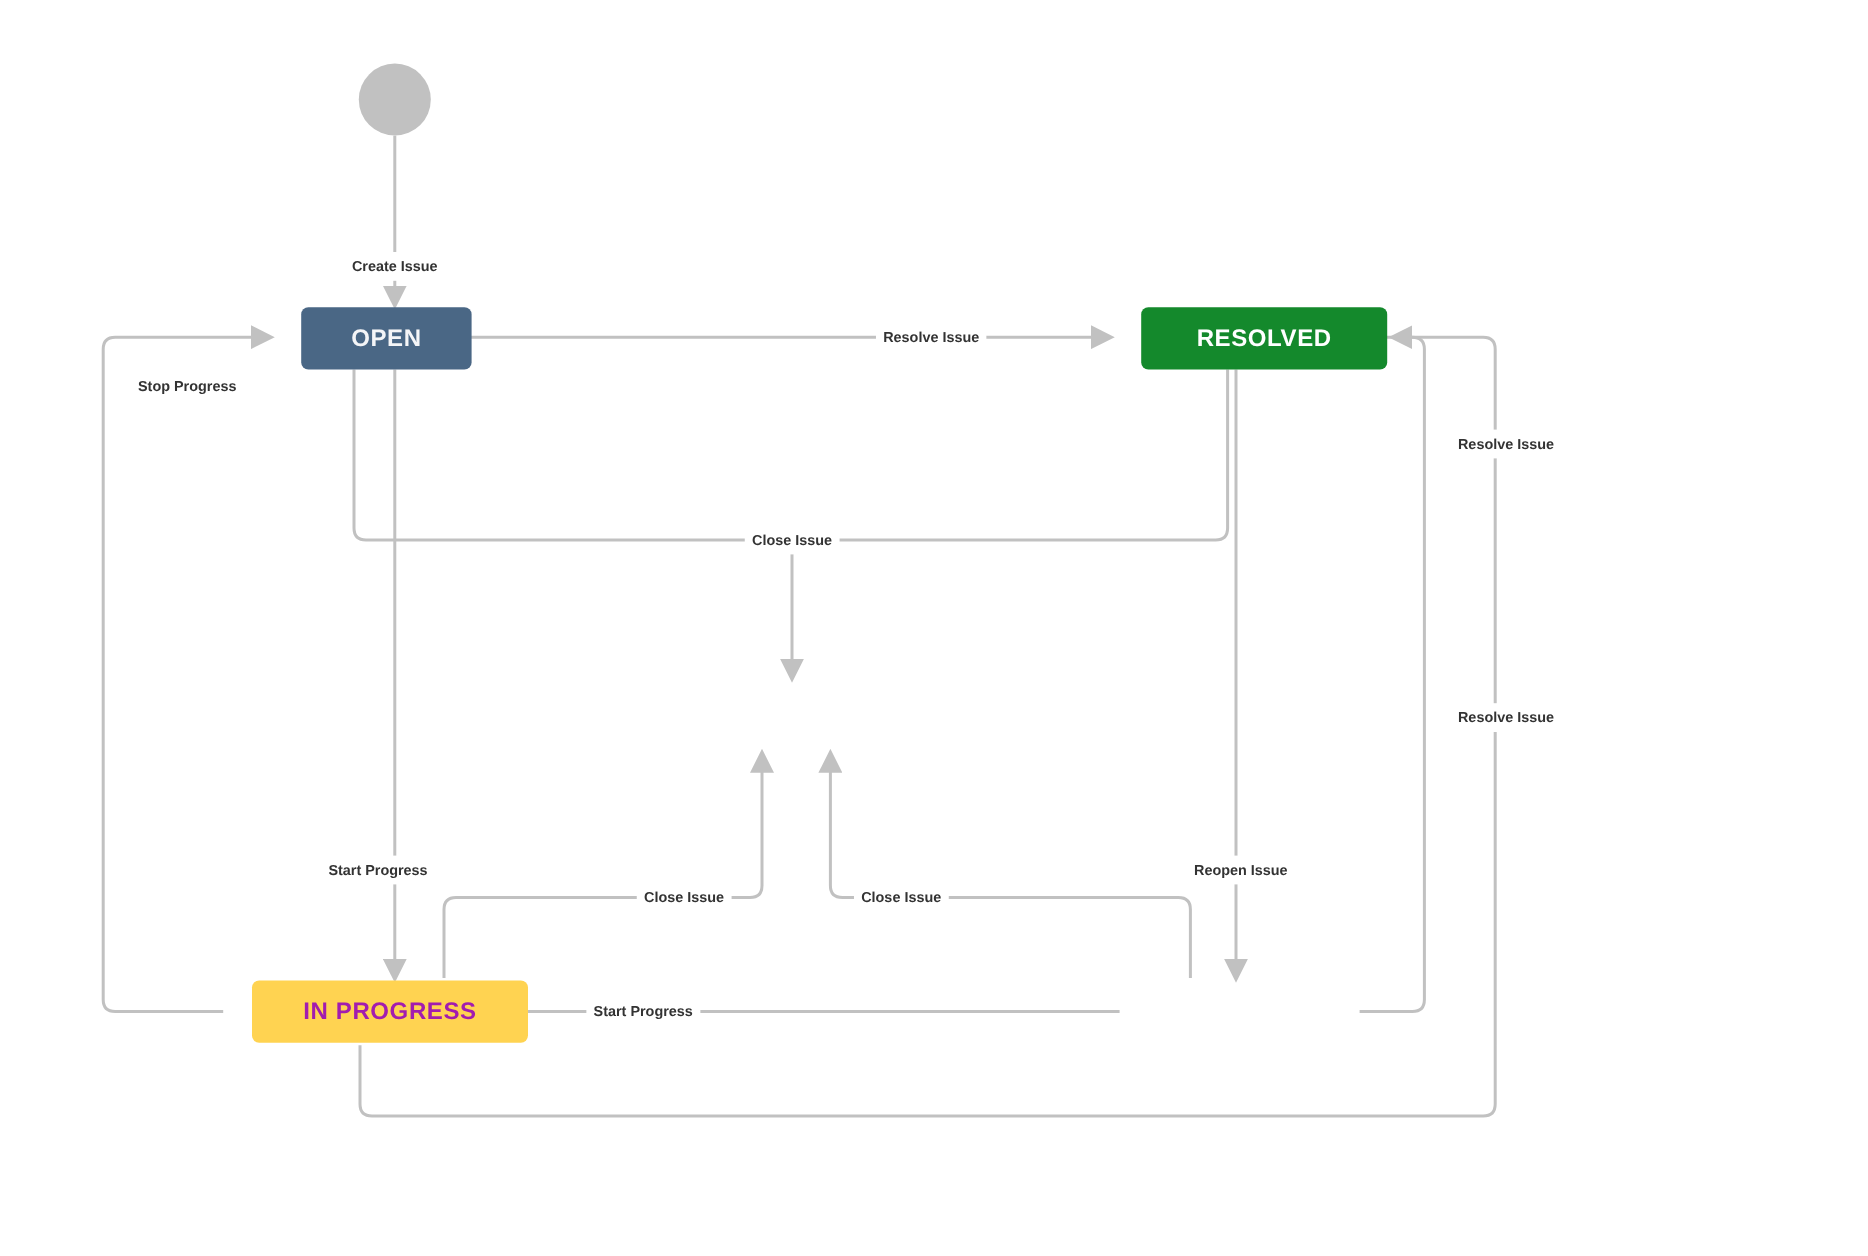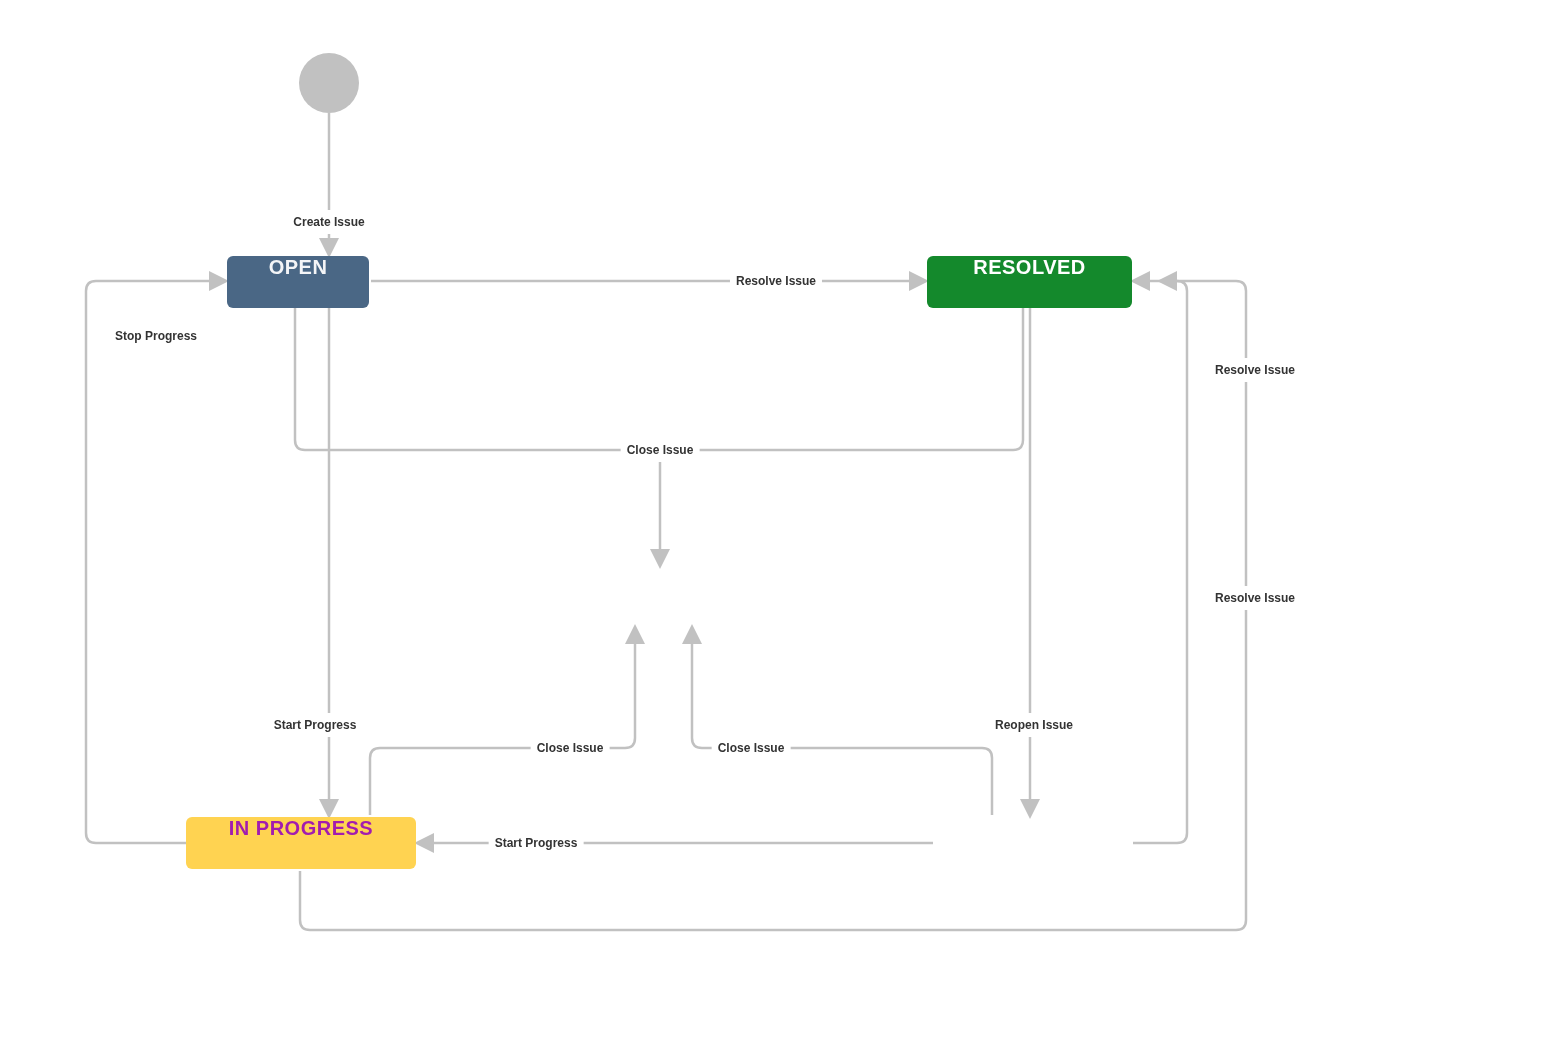--- a/index.html
+++ b/index.html
@@ -21,23 +21,24 @@
     height: 1047px;
     pointer-events: none;
   }
   .node {
     position: absolute;
     font-weight: 700;
     font-size: 20px;
     letter-spacing: 0.5px;
     border-radius: 6px;
     display: flex;
-    align-items: flex-start;
+    align-items: center;
     justify-content: center;
     box-sizing: border-box;
+    margin-left: 24px;
   }
   .node-blue {
     background: #4a6785; 
     color: #f4f5f7;
   }
   .node-green {
     background: #14892c; 
     color: #ffffff;
   }
   .node-yellow {
@@ -109,21 +110,21 @@
     </div>
 
 
   <div class="node node-yellow" style="left:186px; top:817px; width:230px; height:52px;">
       <span>IN PROGRESS</span>
     </div>
 
 
   <div class="edge-label" style="left:329px; top:222px;">Create Issue</div>
 
-  <div class="edge-label" style="left:156px; top:336px;">Stop Progress</div>
+  <div class="edge-label" style="left:156px; top:322px;">Stop Progress</div>
 
   <div class="edge-label" style="left:776px; top:281px;">Resolve Issue</div>
 
   <div class="edge-label" style="left:660px; top:450px;">Close Issue</div>
 
   <div class="edge-label" style="left:315px; top:725px;">Start Progress</div>
 
   <div class="edge-label" style="left:570px; top:748px;">Close Issue</div>
 
   <div class="edge-label" style="left:751px; top:748px;">Close Issue</div>

